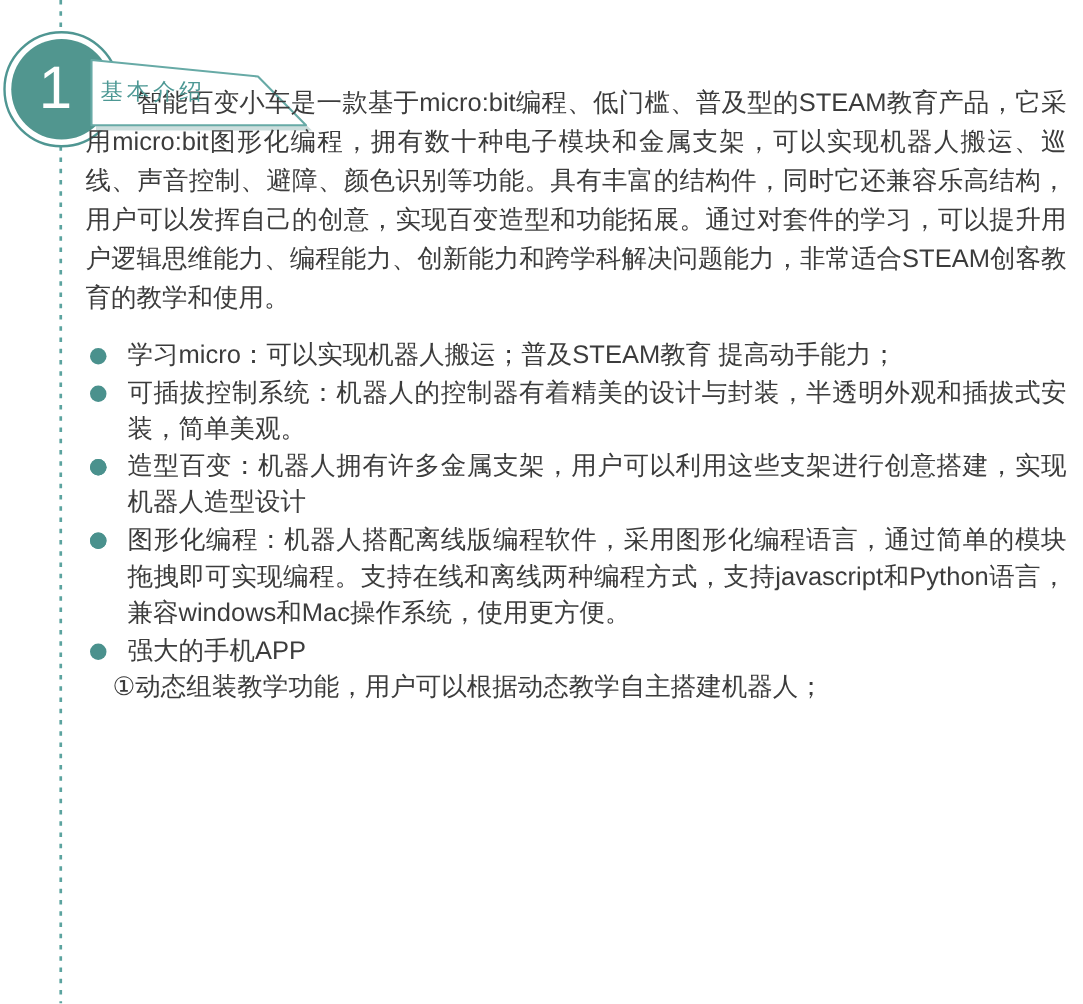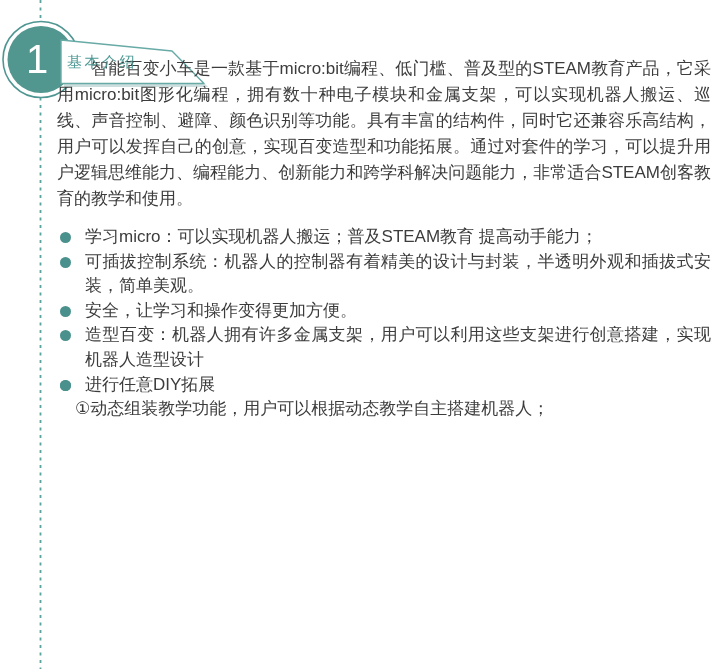--- a/index.html
+++ b/index.html
@@ -83,32 +83,35 @@
       <div class="feat-row with-bullet">
         <span class="dot"></span>
         <span>学习micro：可以实现机器人搬运；普及STEAM教育 提高动手能力；</span>
       </div>
       <div class="feat-row with-bullet">
         <span class="dot"></span>
         <span>可插拔控制系统：机器人的控制器有着精美的设计与封装，半透明外观和插拔式安装，简单美观。</span>
       </div>
       <div class="feat-row with-bullet">
         <span class="dot"></span>
-        <span>安全，让学习和操作变得更加方便。</span>
       </div>
       <div class="feat-row with-bullet">
         <span class="dot"></span>
         <span>造型百变：机器人拥有许多金属支架，用户可以利用这些支架进行创意搭建，实现机器人造型设计</span>
       </div>
       <div class="feat-row with-bullet">
         <span class="dot"></span>
       </div>
       <div class="feat-row with-bullet">
         <span class="dot"></span>
-        <span>进行任意DIY拓展</span>
+        <span>图形化编程：机器人搭配离线版编程软件，采用图形化编程语言，通过简单的模块拖拽即可实现编程。支持在线和离线两种编程方式，支持javascript和Python语言，兼容windows和Mac操作系统，使用更方便。</span>
+      </div>
+      <div class="feat-row with-bullet">
+        <span class="dot"></span>
+        <span>强大的手机APP</span>
       </div>
       <div class="feat-row no-bullet">
         <span>①动态组装教学功能，用户可以根据动态教学自主搭建机器人；</span>
       </div>
 
     </div>
   </div>
 </div>
 
 </body></html>

